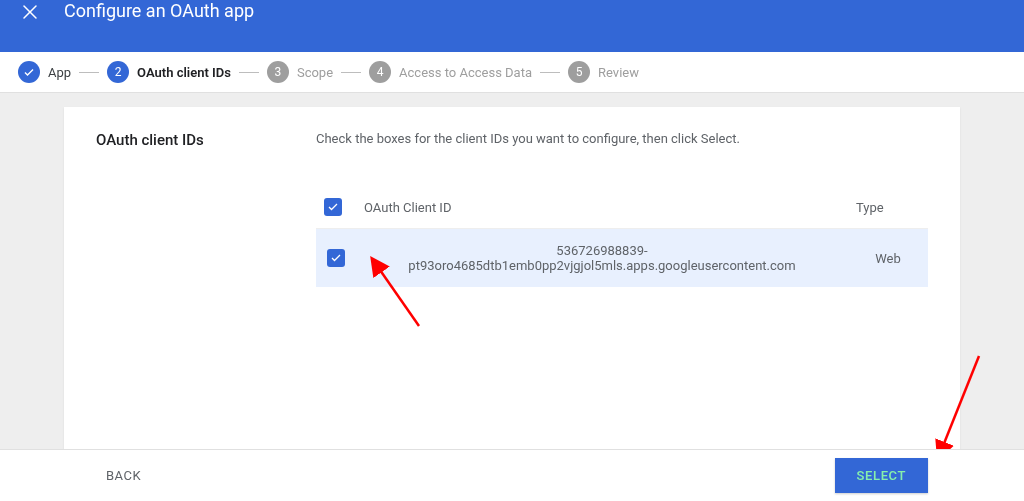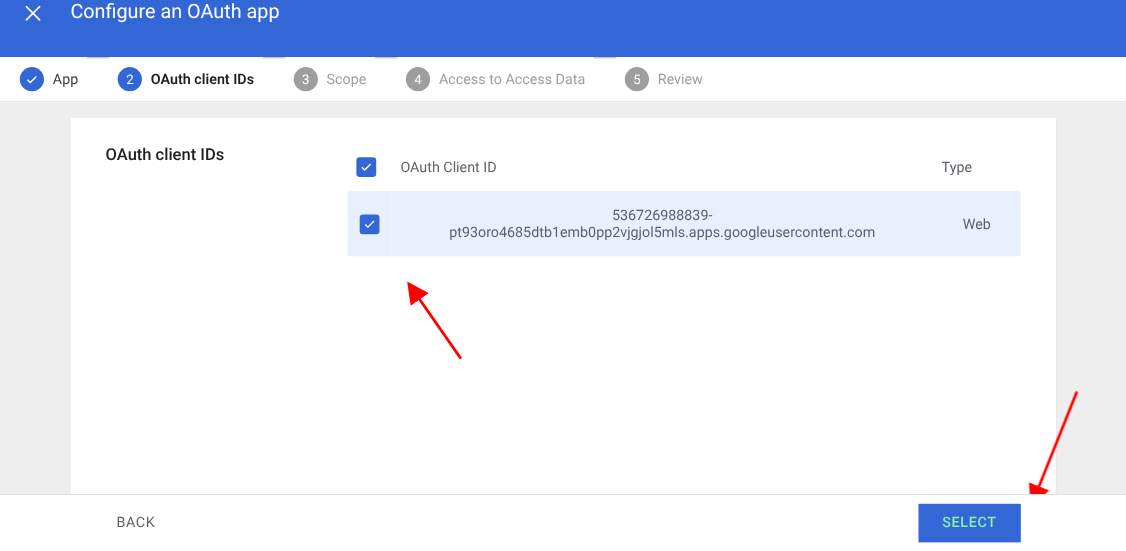--- a/index.html
+++ b/index.html
@@ -31,20 +31,21 @@
   .titlebar .title { font-size: 18px; font-weight: 400; }
 
   
   .stepper-wrap {
     background: #fff;
     border-bottom: 1px solid #e0e0e0;
     padding: 0 18px;
   }
   .stepper {
     display: flex;
+    align-items: center;
     height: 40px;
   }
   .step {
     display: flex;
     align-items: center;
     cursor: pointer;
   }
   .step-badge {
     width: 22px; height: 22px;
     border-radius: 50%;
@@ -236,20 +237,21 @@
   </div>
 </div>
 
 <div class="main-wrap">
   <div class="card">
     <div class="card-body">
       <div class="left-col">
         <h2>OAuth client IDs</h2>
       </div>
       <div class="right-col">
+        <p class="instruct">Check the boxes for the client IDs you want to configure, then click Select.</p>
 
         <table class="tbl">
           <thead>
             <tr>
               <th class="check-col">
                 <span class="chk">
                   <svg viewBox="0 0 24 24">
                       <polyline points="4 12 9 17 20 6"></polyline>
                     </svg>
                 </span>

